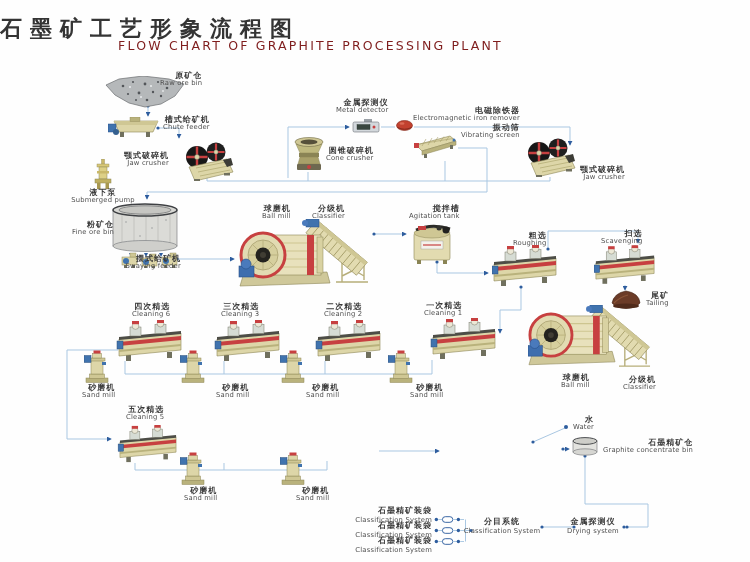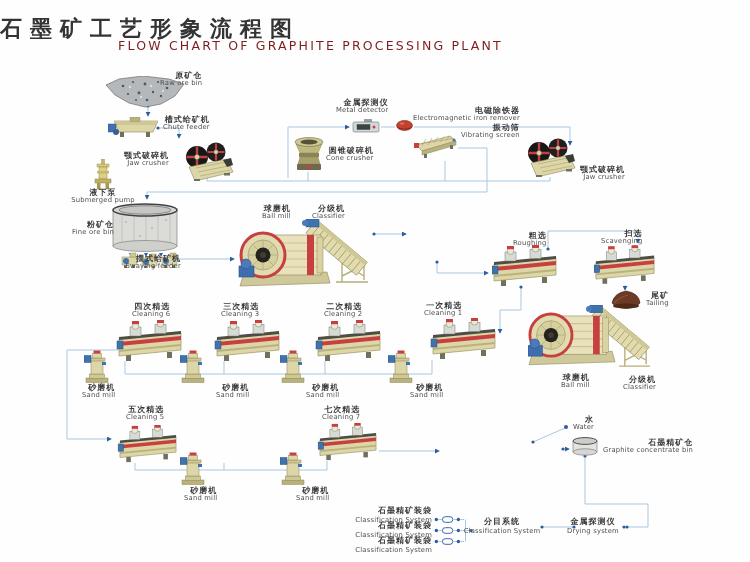--- a/index.html
+++ b/index.html
@@ -423,20 +423,29 @@
   <div class="node" style="left:238px;top:226px">
     <svg class="icon" width="94" height="62" viewBox="0 0 92 62">
         <use href="#g-ballmill"></use>
       </svg>
     <div class="cap" style="left:24px;top:-22px">
       <span class="zh">球磨机</span>
       <span class="en">Ball mill</span>
     </div>
   </div>
 
+  <div class="node" style="left:410px;top:221px">
+    <svg class="icon" width="44" height="45" viewBox="0 0 44 45">
+        <use href="#g-tank"></use>
+      </svg>
+    <div class="cap" style="left:-1px;top:-17px">
+      <span class="zh">搅拌槽</span>
+      <span class="en">Agitation tank</span>
+    </div>
+  </div>
 
   <div class="node" style="left:594px;top:245px">
     <svg class="icon" width="62" height="40" viewBox="0 0 66 42">
         <use href="#g-flot"></use>
       </svg>
     <div class="cap" style="left:7px;top:-16px">
       <span class="zh">扫选</span>
       <span class="en">Scavenging</span>
     </div>
   </div>
@@ -555,29 +564,20 @@
     </div>
   </div>
 
   <div class="node" style="left:116px;top:425px">
     <svg class="icon" width="64" height="38" viewBox="0 0 66 42">
         <use href="#g-flot"></use>
       </svg>
     <div class="cap" style="left:10px;top:-20px">
       <span class="zh">五次精选</span>
       <span class="en">Cleaning 5</span>
-    </div>
-  </div>
-  <div class="node" style="left:317px;top:423px">
-    <svg class="icon" width="62" height="38" viewBox="0 0 66 42">
-        <use href="#g-flot"></use>
-      </svg>
-    <div class="cap" style="left:5px;top:-18px">
-      <span class="zh">七次精选</span>
-      <span class="en">Cleaning 7</span>
     </div>
   </div>
 
   <div class="node" style="left:180px;top:451px">
     <svg class="icon" width="26" height="34" viewBox="0 0 26 34">
         <use href="#g-sand"></use>
       </svg>
     <div class="cap" style="left:4px;top:35px">
       <span class="zh">砂磨机</span>
       <span class="en">Sand mill</span>

